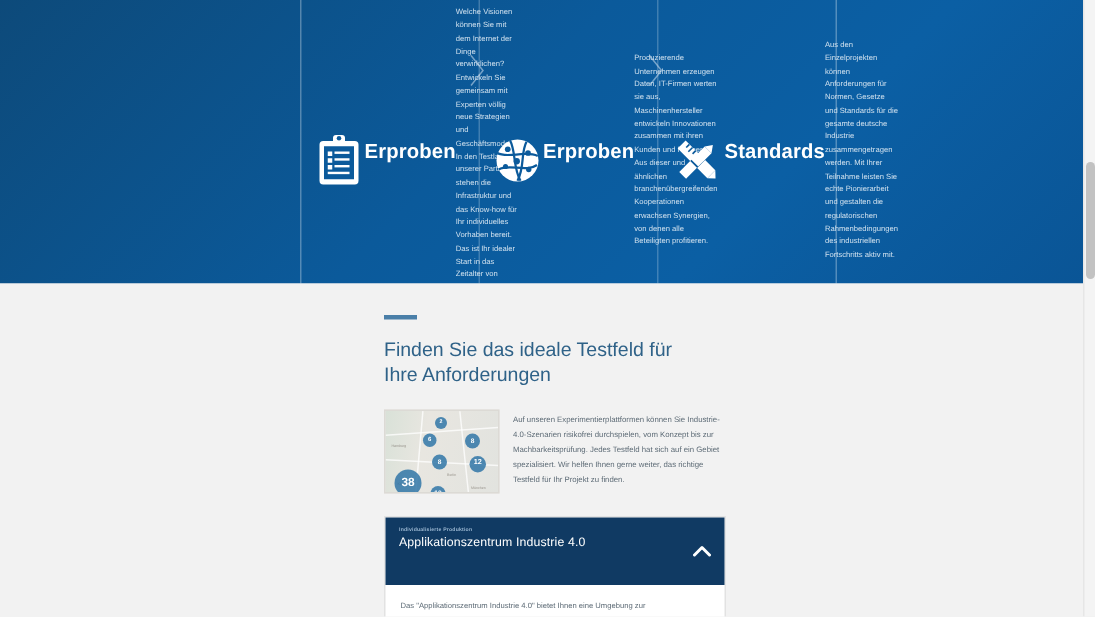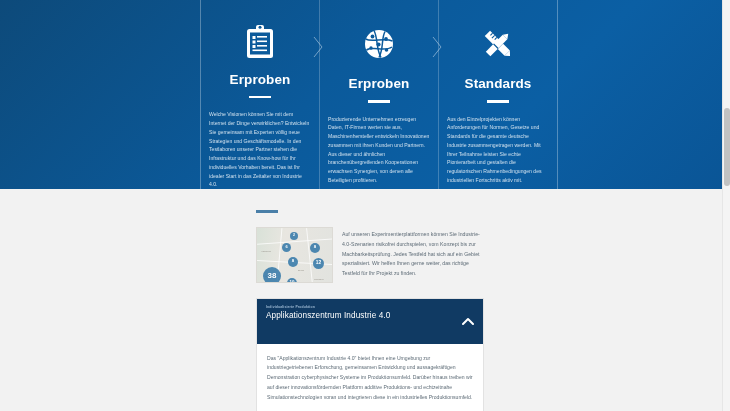--- a/index.html
+++ b/index.html
@@ -20,21 +20,21 @@
   .hero-inner {
     position: absolute; left: 0; top: 0; right: 0; bottom: 0;
     display: flex;
   }
   .col-spacer { width: 196px; flex: none; }
   .col-spacer-right { flex: 1; }
   .col {
     width: 110px; flex: none;
     position: relative;
     padding: 0 4px;
-    display: flex; flex-direction: column; align-items: center;
+    display: flex; flex-direction: row; align-items: center;
   }
   .col-sep {
     width: 1px; flex: none;
     background: rgba(255,255,255,0.22);
     margin: 0 4px;
   }
   .col-sep.edge { background: rgba(255,255,255,0.30); }
 
   .icon-wrap {
     margin-top: 24px;
@@ -299,20 +299,21 @@
       <div class="col-sep edge"></div>
 
       <div class="col-spacer-right"></div>
     </div>
   </div>
 
   <div class="lower">
     <div class="content">
 
       <div class="sec-rule"></div>
+      <h2 class="sec-title">Finden Sie das ideale Testfeld für Ihre Anforderungen</h2>
 
       <div class="media-row">
 
         <div class="map-thumb">
           <div class="map-land"></div>
           <div class="map-road" style="left:0;top:13px;width:77px;height:0.7px;transform:rotate(-4deg);"></div>
           <div class="map-road" style="left:0;top:34px;width:77px;height:0.7px;transform:rotate(3deg);"></div>
           <div class="map-road" style="left:22px;top:0;width:0.7px;height:56px;transform:rotate(5deg);"></div>
           <div class="map-road" style="left:52px;top:0;width:0.7px;height:56px;transform:rotate(-6deg);"></div>
           <div class="map-label" style="left:4px;top:22px;">Hamburg</div>

